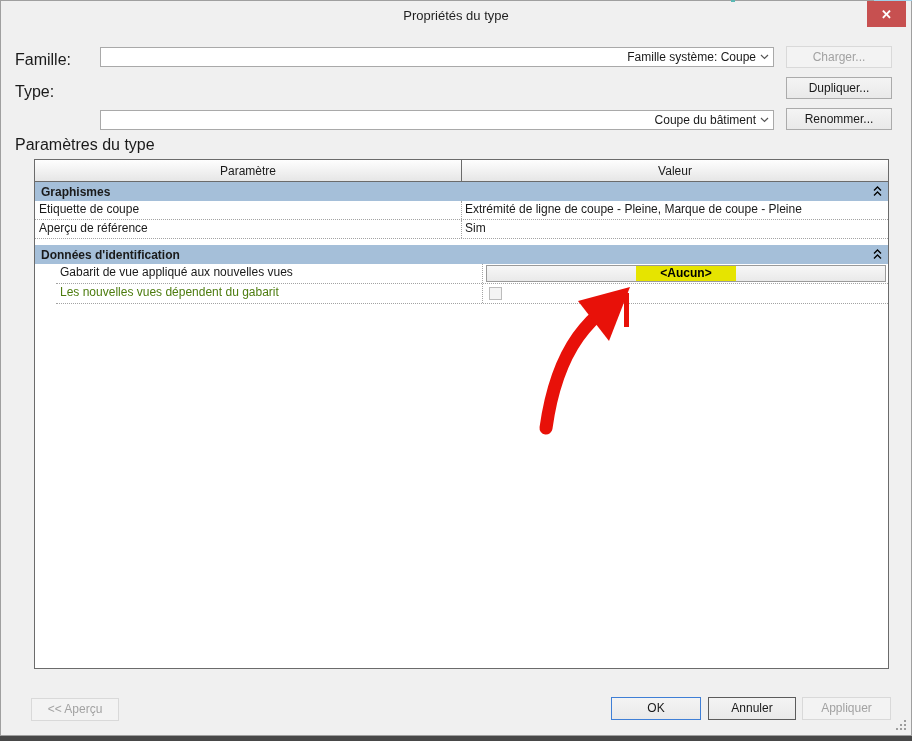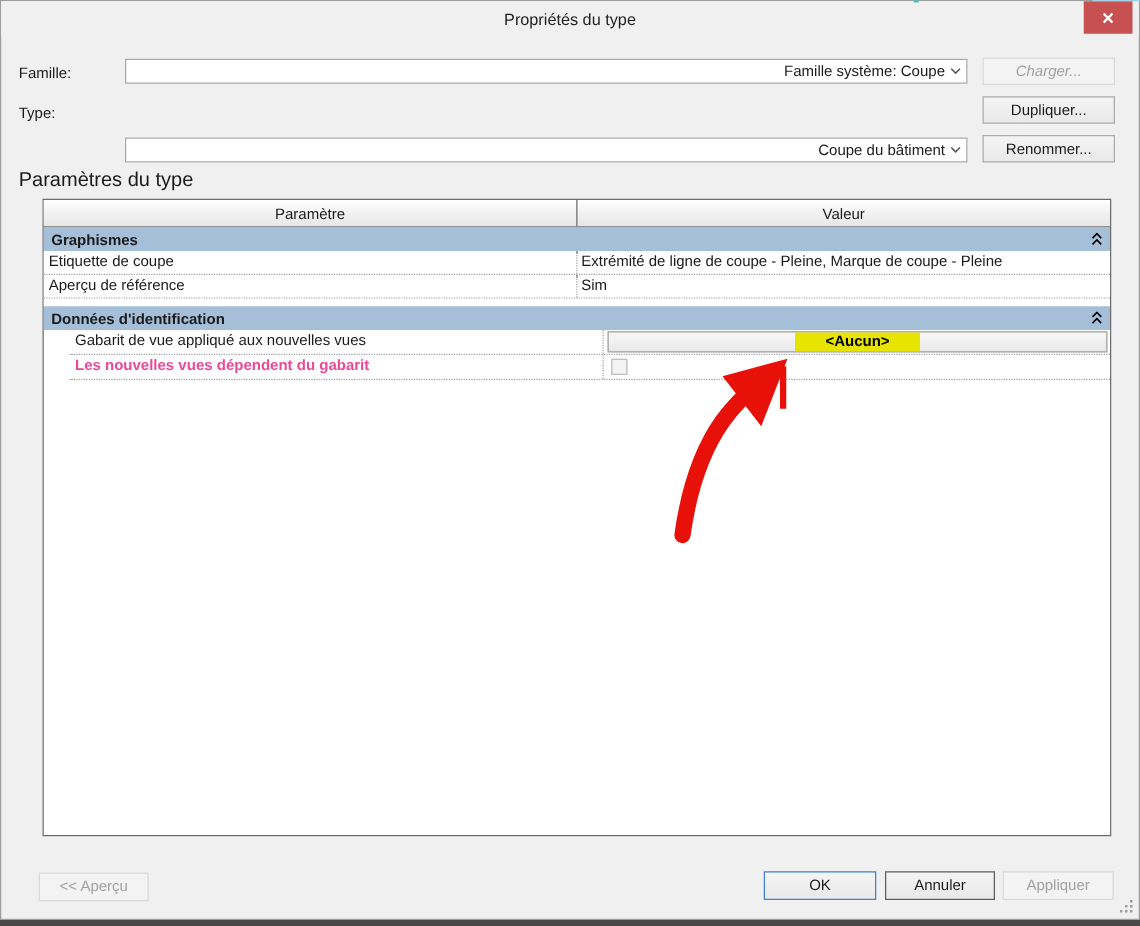--- a/index.html
+++ b/index.html
@@ -10,21 +10,21 @@
             background:#f0f0f0; border:1px solid #9f9f9f; }
 
   
   .titlebar { position:absolute; left:0; top:0; width:100%; height:28px; background:#f0f0f0; }
   .title { position:absolute; left:0; right:0; top:7px; text-align:center; font-size:13px; color:#1f1f1f; }
   .close-btn { position:absolute; right:5px; top:0px; width:39px; height:26px; background:#c75050;
                display:flex; align-items:center; justify-content:center; cursor:pointer; }
   .close-btn span { color:#fff; font-size:13px; font-weight:bold; line-height:1; }
 
   
-  .form-label { position:absolute; left:14px; font-size:12px; color:#1a1a1a; }
+  .form-label { position:absolute; left:14px; font-size:16px; color:#1a1a1a; }
   .combo { position:absolute; left:99px; width:674px; height:20px; background:#fff;
            border:1px solid #a9a9a9; display:flex; align-items:center; padding-left:4px; cursor:default; }
   .combo-text { flex:1; white-space:nowrap; overflow:hidden;text-align:right; }
   .combo-arrow { width:17px; height:100%; display:flex; align-items:center; justify-content:center; }
 
   .btn { position:absolute; height:22px; background:linear-gradient(#f4f4f4,#e9e9e9);
          border:1px solid #ababab; font-family:"Liberation Sans",sans-serif; font-size:12px;
          color:#1a1a1a; text-align:center; line-height:20px; cursor:pointer; }
   .btn.right-col { left:785px; width:106px; }
   .btn.disabled { background:#f3f3f3; border-color:#d9d9d9; color:#a2a2a2; cursor:default; }
@@ -44,21 +44,21 @@
                font-weight:bold; font-size:12px; padding-left:6px; cursor:default; }
   .group-label { flex:1; }
   .collapse-wrap { width:22px; display:flex; justify-content:center; align-items:center; cursor:pointer; }
 
   .grid-row { display:flex; height:19px; border-bottom:1px dotted #a3a3a3; background:#fff; }
   .grid-row.tall { height:20px;margin-left:21px; }
   .cell { font-size:12px; line-height:17px; white-space:nowrap; overflow:hidden; }
   .cell.param { width:427px; padding-left:4px; border-right:1px dotted #a3a3a3; }
   .cell.value { flex:1; padding-left:3px; }
   .cell.value.selected { border:1px solid #000; padding-left:3px; }
-  .grid-row.disabled .param { color:#ec4899;font-weight:bold; }
+  .grid-row.disabled .param { color:#4d7c0f; }
   .spacer-row { height:6px; background:#fff; }
 
   .cell-btn { margin:1px 1px 1px 0; height:17px; width:calc(100% - 2px);
               background:linear-gradient(#f7f7f7,#e9e9e9); border:1px solid #9a9a9a;
               display:flex; align-items:center; justify-content:center; cursor:pointer; }
   .hl { background:#e6e400; padding:0 24px; font-weight:bold; font-size:12px; line-height:15px; color:#000; }
 
   .checkbox { width:13px; height:13px; margin:3px 0 0 3px; background:#f4f4f4; border:1px solid #bcbcbc; }
 
   
@@ -88,21 +88,21 @@
 
   <span class="form-label" style="top:50px;">Famille:</span>
   <div class="combo" style="top:46px;">
     <span class="combo-text">Famille système: Coupe</span>
     <span class="combo-arrow">
       <svg width="9" height="6" viewBox="0 0 9 6">
           <path d="M1 1 L4.5 4.5 L8 1" stroke="#555" stroke-width="1.2" fill="none"></path>
         </svg>
     </span>
   </div>
-  <button class="btn right-col disabled" style="top:45px;font-style:italic;">Charger...</button>
+  <button class="btn right-col disabled" style="top:45px;">Charger...</button>
 
   <span class="form-label" style="top:82px;">Type:</span>
   <div class="combo" style="top:77px;margin-top:32px;">
     <span class="combo-text">Coupe du bâtiment</span>
     <span class="combo-arrow">
       <svg width="9" height="6" viewBox="0 0 9 6">
           <path d="M1 1 L4.5 4.5 L8 1" stroke="#555" stroke-width="1.2" fill="none"></path>
         </svg>
     </span>
   </div>

